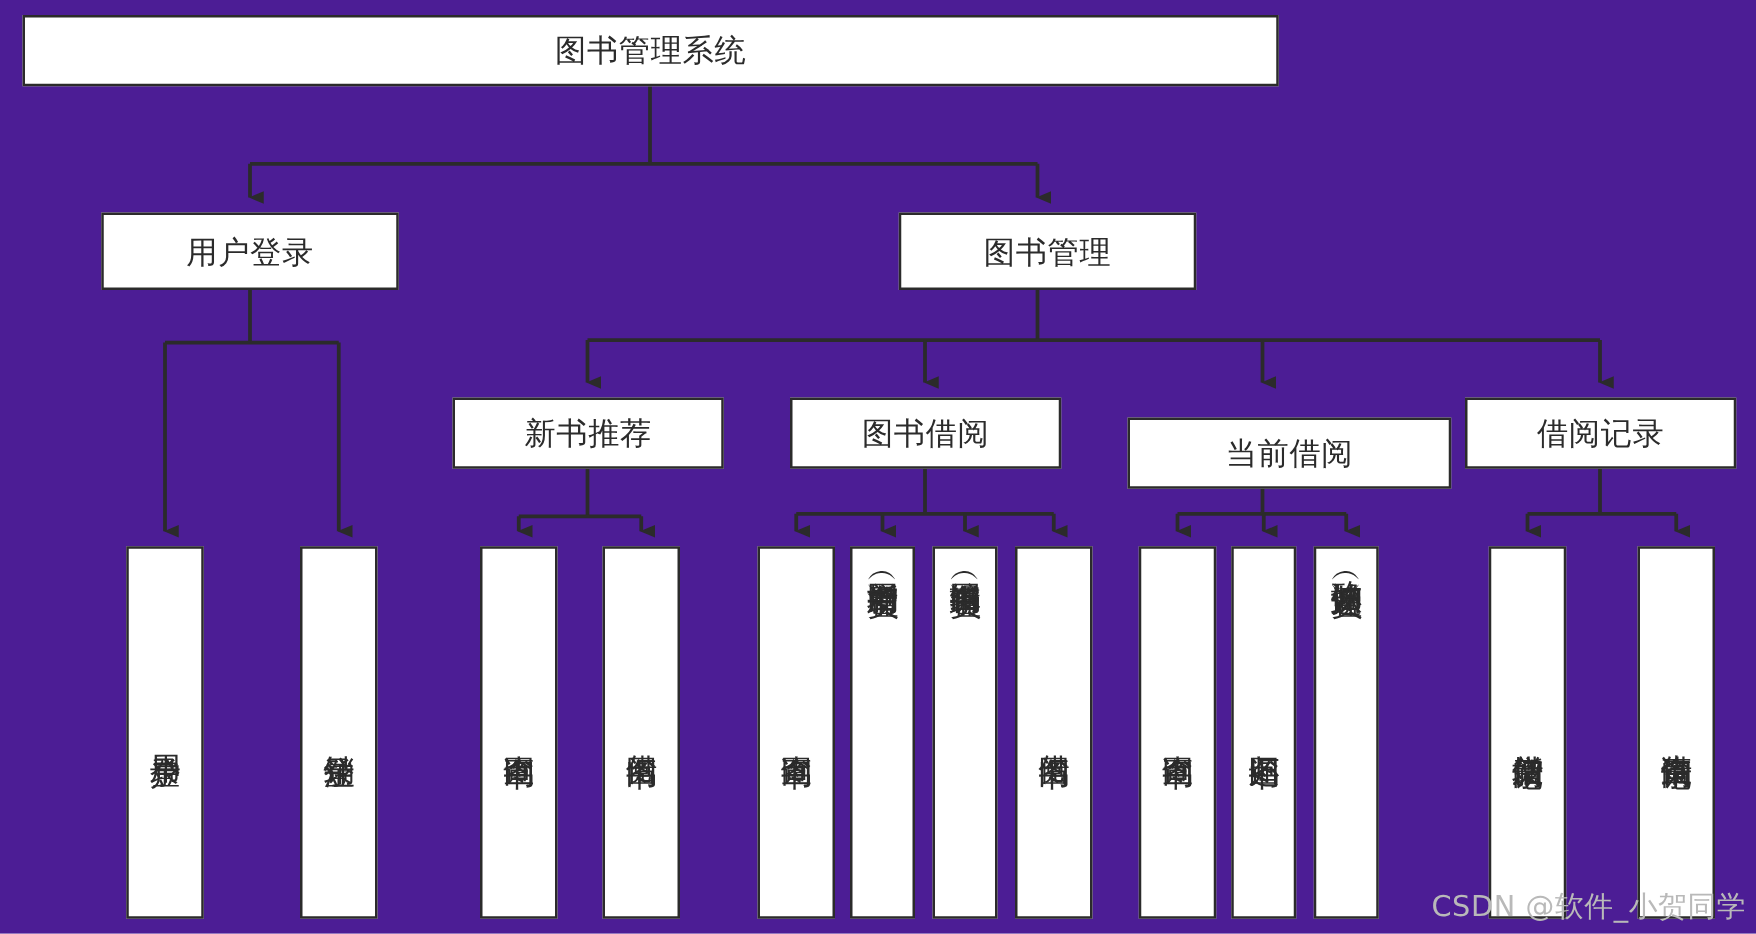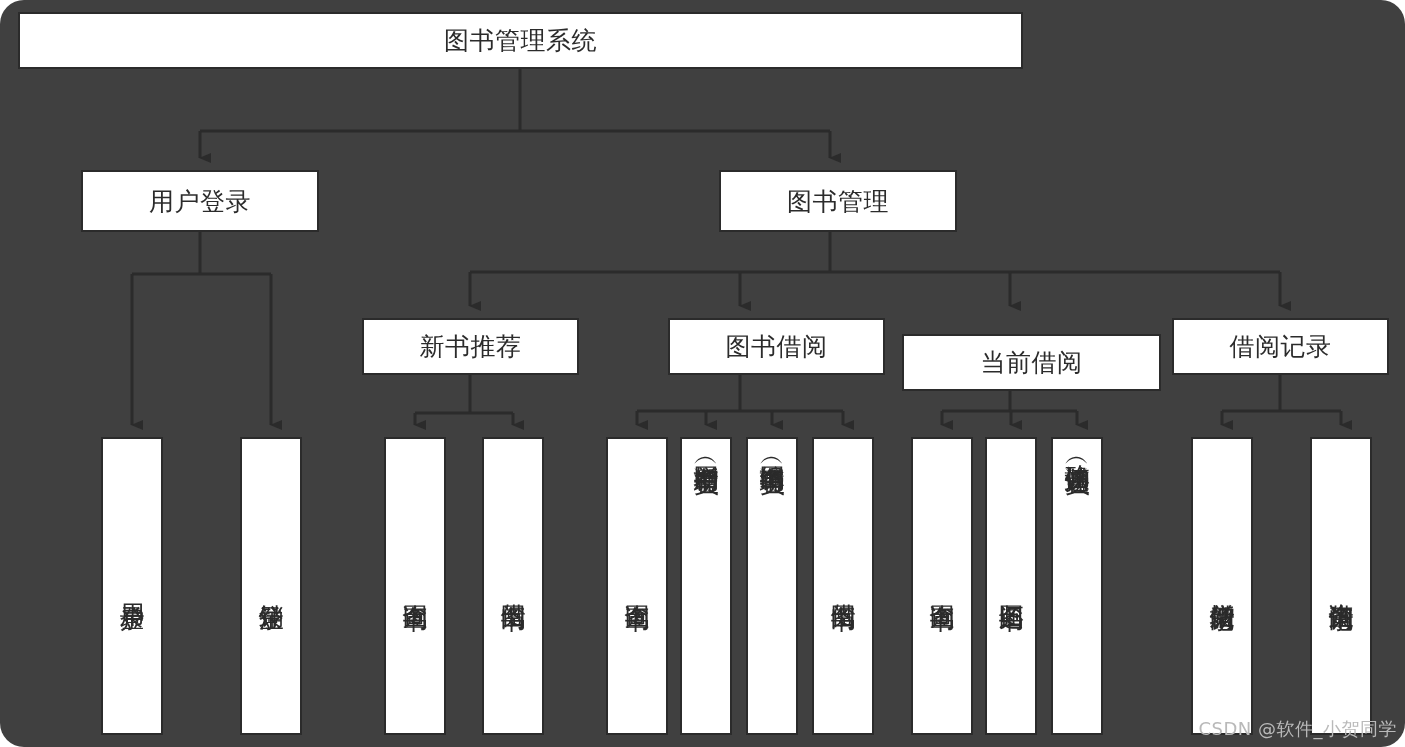--- a/index.html
+++ b/index.html
@@ -4,24 +4,23 @@
 <style>
   html, body {
     margin: 0;
     padding: 0;
     background: #ffffff;
   }
   #stage {
     position: relative;
     width: 1405px;
     height: 747px;
-    background: #404040;
+    background: #4c1d95;
     font-family: "DejaVu Sans", "Liberation Sans", sans-serif;
     overflow: hidden;
-    border-radius: 24px;
   }
   #wires {
     position: absolute;
     left: 0;
     top: 0;
     width: 1405px;
     height: 747px;
     pointer-events: none;
   }
   .node {
@@ -54,21 +53,21 @@
     white-space: nowrap;
   }
   .node.v.mid {
     align-items: center;
     padding-top: 0;
   }
   .watermark {
     position: absolute;
     right: 8px;
     bottom: 6px;
-    font-size: 18px;
+    font-size: 23px;
     color: #b9b9b9;
     letter-spacing: 0.5px;
     white-space: nowrap;
   }
 </style>
 </head>
 <body>
 
 <div id="stage">
 
@@ -130,21 +129,21 @@
   <div class="node h" style="left:81px; top:170px; width:238px; height:62px;">
     <span>用户登录</span>
   </div>
   <div class="node h" style="left:719px; top:170px; width:238px; height:62px;">
     <span>图书管理</span>
   </div>
 
   <div class="node h" style="left:362px; top:318px; width:217px; height:57px;">
     <span>新书推荐</span>
   </div>
-  <div class="node h" style="left:668px; top:318px; width:217px; height:57px;">
+  <div class="node h" style="left:632px; top:318px; width:217px; height:57px;">
     <span>图书借阅</span>
   </div>
   <div class="node h" style="left:902px; top:334px; width:259px; height:57px;">
     <span>当前借阅</span>
   </div>
   <div class="node h" style="left:1172px; top:318px; width:217px; height:57px;justify-content:center;">
     <span>借阅记录</span>
   </div>
 
   <div class="node v mid" style="left:101px; top:437px; width:62px; height:298px;">

